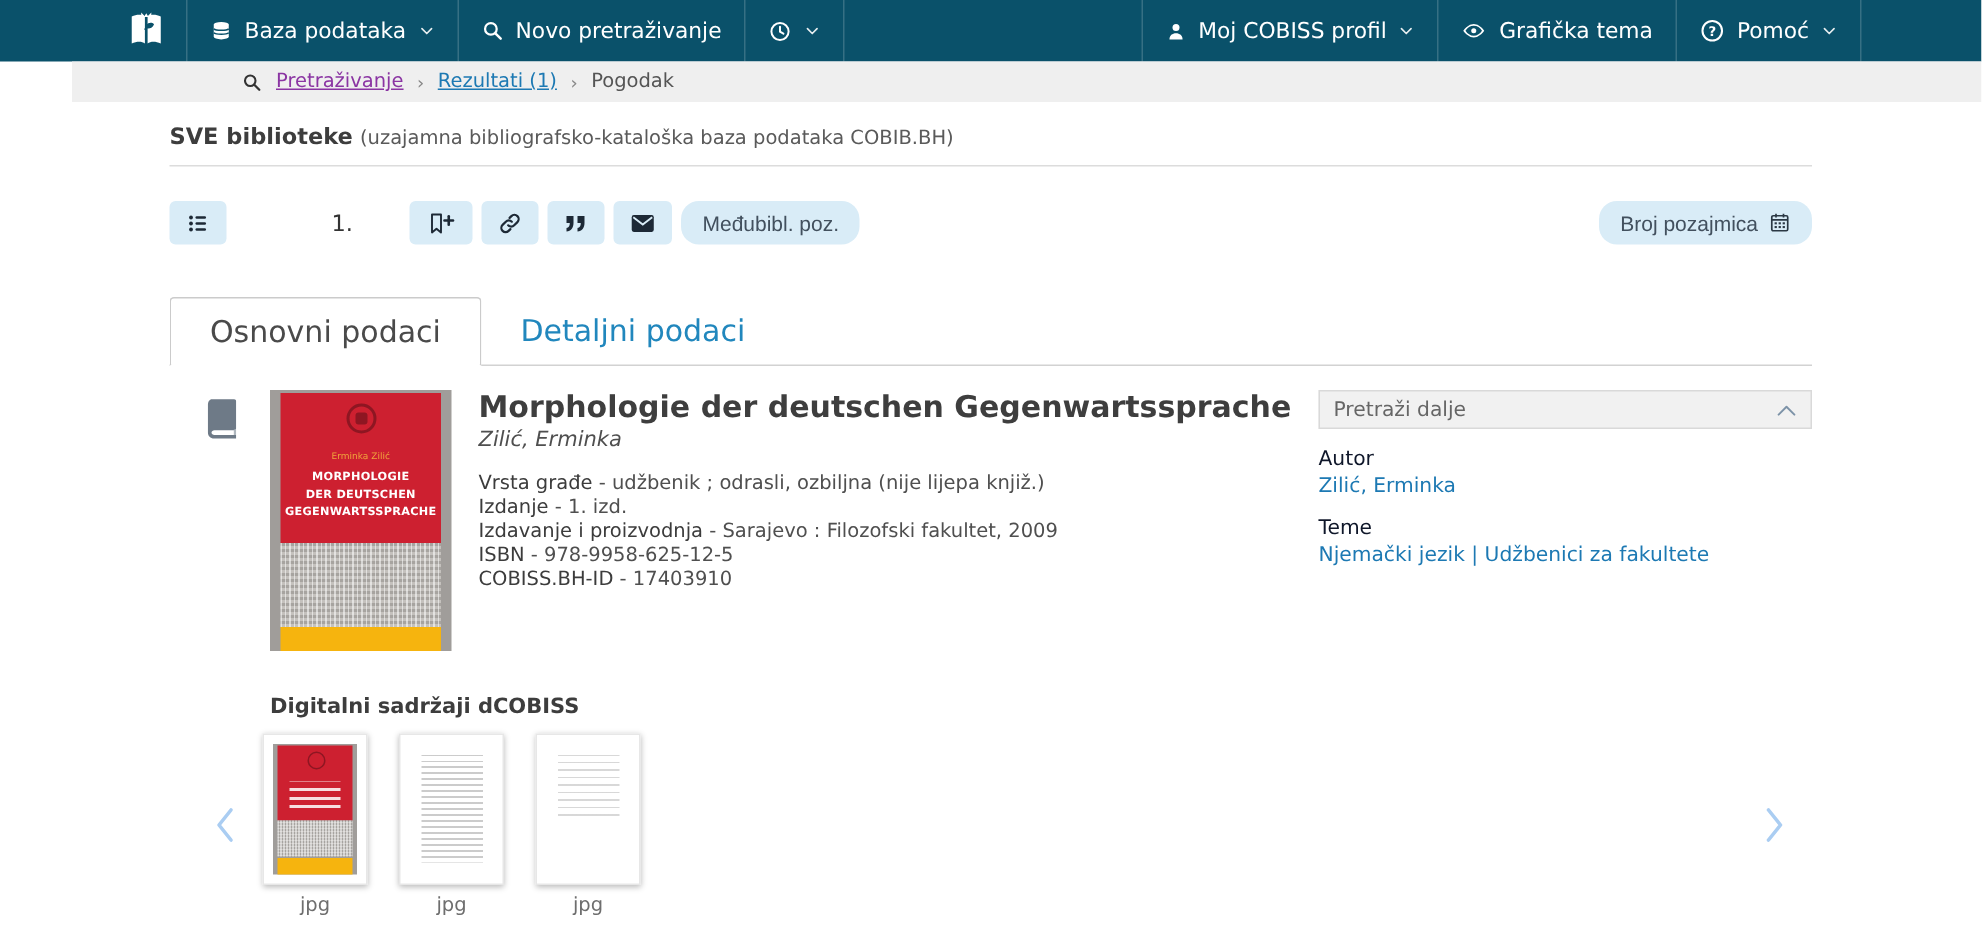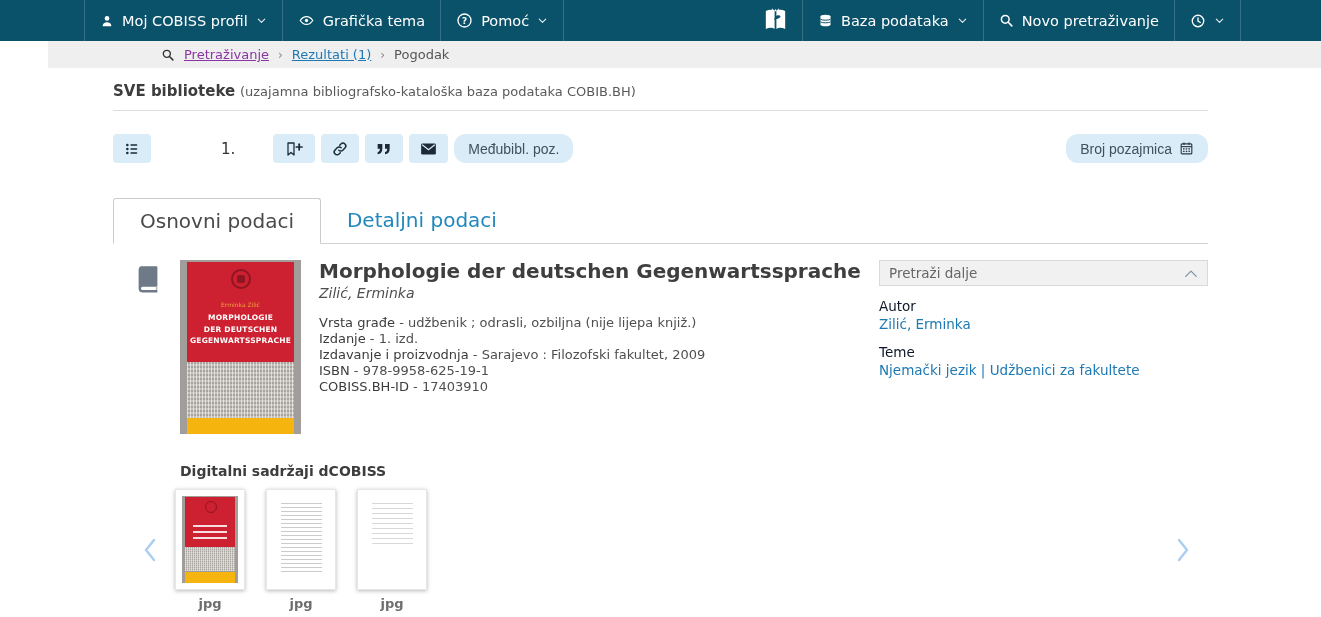--- a/index.html
+++ b/index.html
@@ -122,21 +122,21 @@
   .car-chev { cursor:pointer; }
   .car-left { margin-left:26px; }
   .car-right { margin-left:auto; margin-right:14px; }
   .thumbs { display:flex; gap:21px; margin-left:14px; }
   .thumb { display:flex; flex-direction:column; align-items:center; }
   .card {
     width:70px; height:101px; background:#fff; border:1px solid #e7e7e7;
     box-shadow:0 1px 4px rgba(0,0,0,.28);
     display:flex; align-items:center; justify-content:center; cursor:pointer;
   }
-  .jpg-label { margin-top:6px; font-size:13px; color:#6e6e6e;font-weight:bold; }
+  .jpg-label { margin-top:6px; font-size:13px; color:#6e6e6e; }
 
   .mini-cover { width:56px; height:87px; background:#a09d9a; position:relative; }
   .mini-red {
     position:absolute; top:1px; left:3px; right:3px; height:50px; background:#cd2030;
   }
   .mini-red::before {
     content:""; position:absolute; left:50%; top:4px; margin-left:-5px;
     width:10px; height:10px; border:1px solid #8e1622; border-radius:50%;
   }
   .mini-red::after {
@@ -158,60 +158,20 @@
   }
   .page-lines.sparse {
     bottom:38px; opacity:.7;
     background:repeating-linear-gradient(180deg, rgba(70,70,70,.3) 0 1px, transparent 1px 5px);
   }
 </style>
 </head>
 <body>
 
 <div class="navbar">
-  <div class="nav-group">
-    <div class="nav-item">
-      <span>
-        <svg width="14" height="14" viewBox="0 0 24 24">
-          <circle cx="12" cy="7.5" r="4" fill="#fff"></circle>
-          <path d="M4.5 21c0-4.4 3.3-7 7.5-7s7.5 2.6 7.5 7z" fill="#fff"></path>
-        </svg>
-      </span>
-      <span>Moj COBISS profil</span>
-      <span class="chev">
-        <svg width="11" height="11" viewBox="0 0 24 24">
-            <path d="M5 9l7 7 7-7" stroke="#fff" stroke-width="2.4" fill="none" stroke-linecap="round" stroke-linejoin="round"></path>
-          </svg>
-      </span>
-    </div>
-    <div class="nav-item">
-      <span>
-        <svg width="17" height="15" viewBox="0 0 24 24">
-          <path d="M2 12s4-6.3 10-6.3S22 12 22 12s-4 6.3-10 6.3S2 12 2 12z" stroke="#fff" stroke-width="1.9" fill="none"></path>
-          <circle cx="12" cy="12" r="2.7" fill="#fff"></circle>
-        </svg>
-      </span>
-      <span>Grafička tema</span>
-    </div>
-    <div class="nav-item last">
-      <span>
-        <svg width="17" height="17" viewBox="0 0 24 24">
-          <circle cx="12" cy="12" r="9.2" stroke="#fff" stroke-width="1.9" fill="none"></circle>
-          <text x="12" y="16.5" text-anchor="middle" font-size="12.5" font-weight="bold" fill="#fff" font-family="DejaVu Sans, sans-serif">?</text>
-        </svg>
-      </span>
-      <span>Pomoć</span>
-      <span class="chev">
-        <svg width="11" height="11" viewBox="0 0 24 24">
-            <path d="M5 9l7 7 7-7" stroke="#fff" stroke-width="2.4" fill="none" stroke-linecap="round" stroke-linejoin="round"></path>
-          </svg>
-      </span>
-    </div>
-  </div>
-
   <div class="nav-group">
     <div class="nav-logo">
       <span>
         <svg width="27" height="27" viewBox="0 0 24 24">
           <path fill="#fff" d="M11.2 3.6C9.4 2.2 6.4 2.2 3.4 3.5v16c3-1.3 6-1.3 7.8 0V3.6z"></path>
           <path fill="#fff" d="M12.8 3.6c1.8-1.4 4.8-1.4 7.8-.1v16c-3-1.3-6-1.3-7.8 0V3.6z"></path>
           <path fill="#0a516a" d="M12 8.5c1.2-1.4 3.4-1.6 4.6-.4-.5 1.8-2.4 2.9-4.4 2.5l-1.5.9.7-1.7c.1-.5.3-.9.6-1.3z"></path>
           <path fill="#fff" d="M9 1.2l2 2.1 1-1.6 1 1.6 2-2.1v2.6h-6V1.2z"></path>
         </svg>
       </span>
@@ -242,20 +202,60 @@
       </span>
       <span>Novo pretraživanje</span>
     </div>
     <div class="nav-item last">
       <span>
         <svg width="16" height="16" viewBox="0 0 24 24">
           <circle cx="12" cy="12" r="8.6" stroke="#fff" stroke-width="2" fill="none"></circle>
           <path d="M12 7.2v5l3.4 2" stroke="#fff" stroke-width="2" fill="none" stroke-linecap="round"></path>
         </svg>
       </span>
+      <span class="chev">
+        <svg width="11" height="11" viewBox="0 0 24 24">
+            <path d="M5 9l7 7 7-7" stroke="#fff" stroke-width="2.4" fill="none" stroke-linecap="round" stroke-linejoin="round"></path>
+          </svg>
+      </span>
+    </div>
+  </div>
+
+  <div class="nav-group">
+    <div class="nav-item">
+      <span>
+        <svg width="14" height="14" viewBox="0 0 24 24">
+          <circle cx="12" cy="7.5" r="4" fill="#fff"></circle>
+          <path d="M4.5 21c0-4.4 3.3-7 7.5-7s7.5 2.6 7.5 7z" fill="#fff"></path>
+        </svg>
+      </span>
+      <span>Moj COBISS profil</span>
+      <span class="chev">
+        <svg width="11" height="11" viewBox="0 0 24 24">
+            <path d="M5 9l7 7 7-7" stroke="#fff" stroke-width="2.4" fill="none" stroke-linecap="round" stroke-linejoin="round"></path>
+          </svg>
+      </span>
+    </div>
+    <div class="nav-item">
+      <span>
+        <svg width="17" height="15" viewBox="0 0 24 24">
+          <path d="M2 12s4-6.3 10-6.3S22 12 22 12s-4 6.3-10 6.3S2 12 2 12z" stroke="#fff" stroke-width="1.9" fill="none"></path>
+          <circle cx="12" cy="12" r="2.7" fill="#fff"></circle>
+        </svg>
+      </span>
+      <span>Grafička tema</span>
+    </div>
+    <div class="nav-item last">
+      <span>
+        <svg width="17" height="17" viewBox="0 0 24 24">
+          <circle cx="12" cy="12" r="9.2" stroke="#fff" stroke-width="1.9" fill="none"></circle>
+          <text x="12" y="16.5" text-anchor="middle" font-size="12.5" font-weight="bold" fill="#fff" font-family="DejaVu Sans, sans-serif">?</text>
+        </svg>
+      </span>
+      <span>Pomoć</span>
       <span class="chev">
         <svg width="11" height="11" viewBox="0 0 24 24">
             <path d="M5 9l7 7 7-7" stroke="#fff" stroke-width="2.4" fill="none" stroke-linecap="round" stroke-linejoin="round"></path>
           </svg>
       </span>
     </div>
   </div>
 </div>
 
 <div class="breadcrumb">
@@ -387,21 +387,21 @@
         <div class="field-row">
           <span class="field-label">Vrsta građe</span><span> - </span><span>udžbenik ; odrasli, ozbiljna (nije lijepa knjiž.)</span>
         </div>
         <div class="field-row">
           <span class="field-label">Izdanje</span><span> - </span><span>1. izd.</span>
         </div>
         <div class="field-row">
           <span class="field-label">Izdavanje i proizvodnja</span><span> - </span><span>Sarajevo : Filozofski fakultet, 2009</span>
         </div>
         <div class="field-row">
-          <span class="field-label">ISBN</span><span> - </span><span>978-9958-625-19-1</span>
+          <span class="field-label">ISBN</span><span> - </span><span>978-9958-625-12-5</span>
         </div>
         <div class="field-row">
           <span class="field-label">COBISS.BH-ID</span><span> - </span><span>17403910</span>
         </div>
       </div>
     </div>
 
     <div class="panel">
       <div class="panel-header">
         <span>Pretraži dalje</span>

